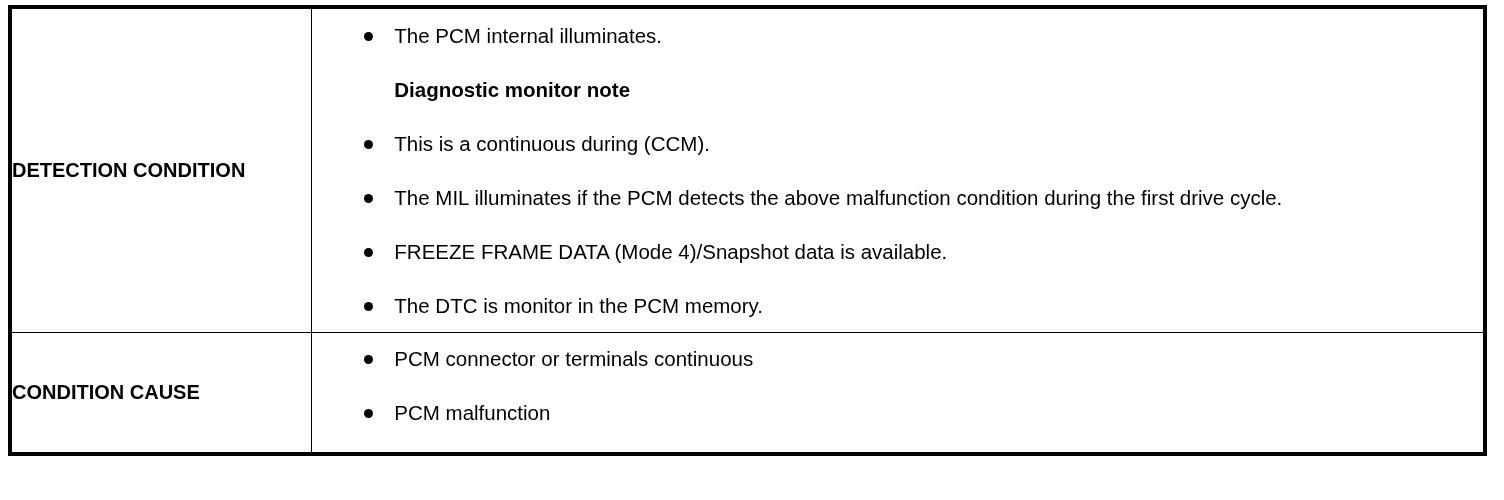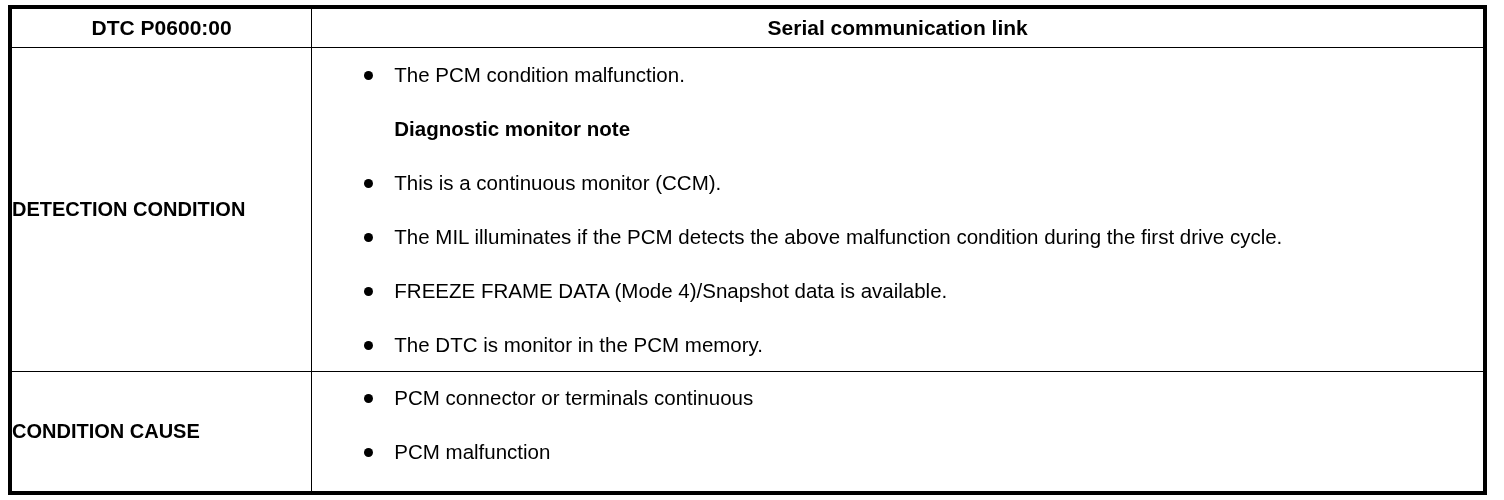--- a/index.html
+++ b/index.html
@@ -109,37 +109,33 @@
 
 <div class="sheet">
 
   <table class="dtc-table">
     <colgroup>
       <col class="col-label">
       <col class="col-body">
     </colgroup>
     <tbody>
 
-      <tr>
-        <td class="hdr-cell">DTC P0600:00</td>
-        <td class="hdr-cell">Serial communication link</td>
-      </tr>
 
       <tr class="row-detection">
         <td class="label-cell">DETECTION CONDITION</td>
         <td class="body-cell">
           <ul class="bullets">
             <li class="bullet">
-              <span class="wrap-text">The PCM condition malfunction.</span>
+              <span class="wrap-text">The PCM internal illuminates.</span>
             </li>
             <li class="note">
               <span class="wrap-text">Diagnostic monitor note</span>
             </li>
             <li class="bullet">
-              <span class="wrap-text">This is a continuous monitor (CCM).</span>
+              <span class="wrap-text">This is a continuous during (CCM).</span>
             </li>
             <li class="bullet">
               <span class="wrap-text">The MIL illuminates if the PCM detects the above malfunction condition during the first drive cycle.</span>
             </li>
             <li class="bullet">
               <span class="wrap-text">FREEZE FRAME DATA (Mode 4)/Snapshot data is available.</span>
             </li>
             <li class="bullet">
               <span class="wrap-text">The DTC is monitor in the PCM memory.</span>
             </li>

